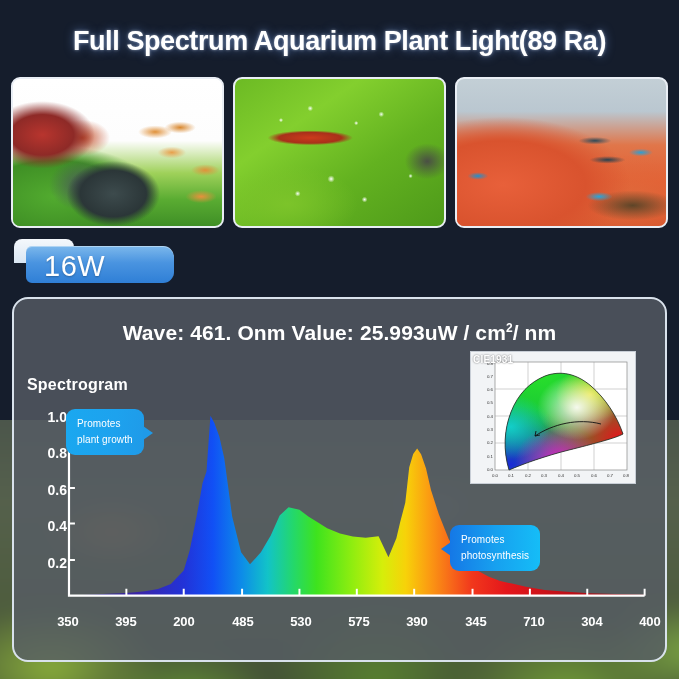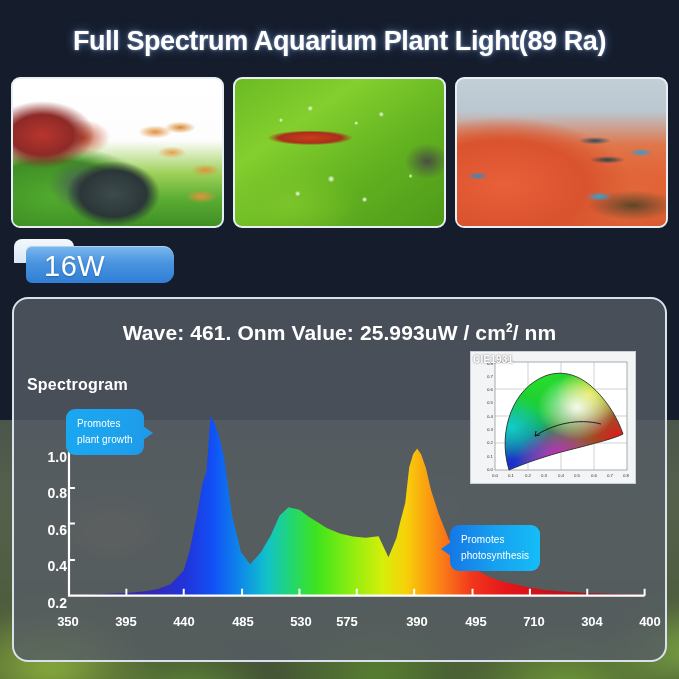--- a/index.html
+++ b/index.html
@@ -184,21 +184,20 @@
 
   .ytick {
     position: absolute;
     right: 0;
     width: 34px;
     text-align: right;
     color: #ffffff;
     font-size: 14px;
     font-weight: bold;
     line-height: 14px;
-    margin-top: 40px;
   }
   .ytick-row { position: absolute; left: 7px; width: 46px; height: 14px; }
   .xtick {
     position: absolute;
     width: 46px;
     text-align: center;
     color: #ffffff;
     font-size: 13px;
     font-weight: bold;
     top: 315px;
@@ -378,26 +377,26 @@
       </div>
     <div class="ytick-row" style="top:220px">
         <div class="ytick">0.4</div>
       </div>
     <div class="ytick-row" style="top:257px">
         <div class="ytick">0.2</div>
       </div>
 
     <div class="xtick" style="left:31px">350</div>
     <div class="xtick" style="left:89px">395</div>
-    <div class="xtick" style="left:147px">440</div>
+    <div class="xtick" style="left:147px">200</div>
     <div class="xtick" style="left:206px">485</div>
     <div class="xtick" style="left:264px">530</div>
-    <div class="xtick" style="left:310px">575</div>
+    <div class="xtick" style="left:322px">575</div>
     <div class="xtick" style="left:380px">390</div>
-    <div class="xtick" style="left:439px">495</div>
+    <div class="xtick" style="left:439px">345</div>
     <div class="xtick" style="left:497px">710</div>
     <div class="xtick" style="left:555px">304</div>
     <div class="xtick" style="left:613px">400</div>
 
     <div class="callout c-growth">Promotes
 plant growth</div>
     <div class="callout c-photo">Promotes
 photosynthesis</div>
 
     <div class="cie-title">CIE1931</div>

